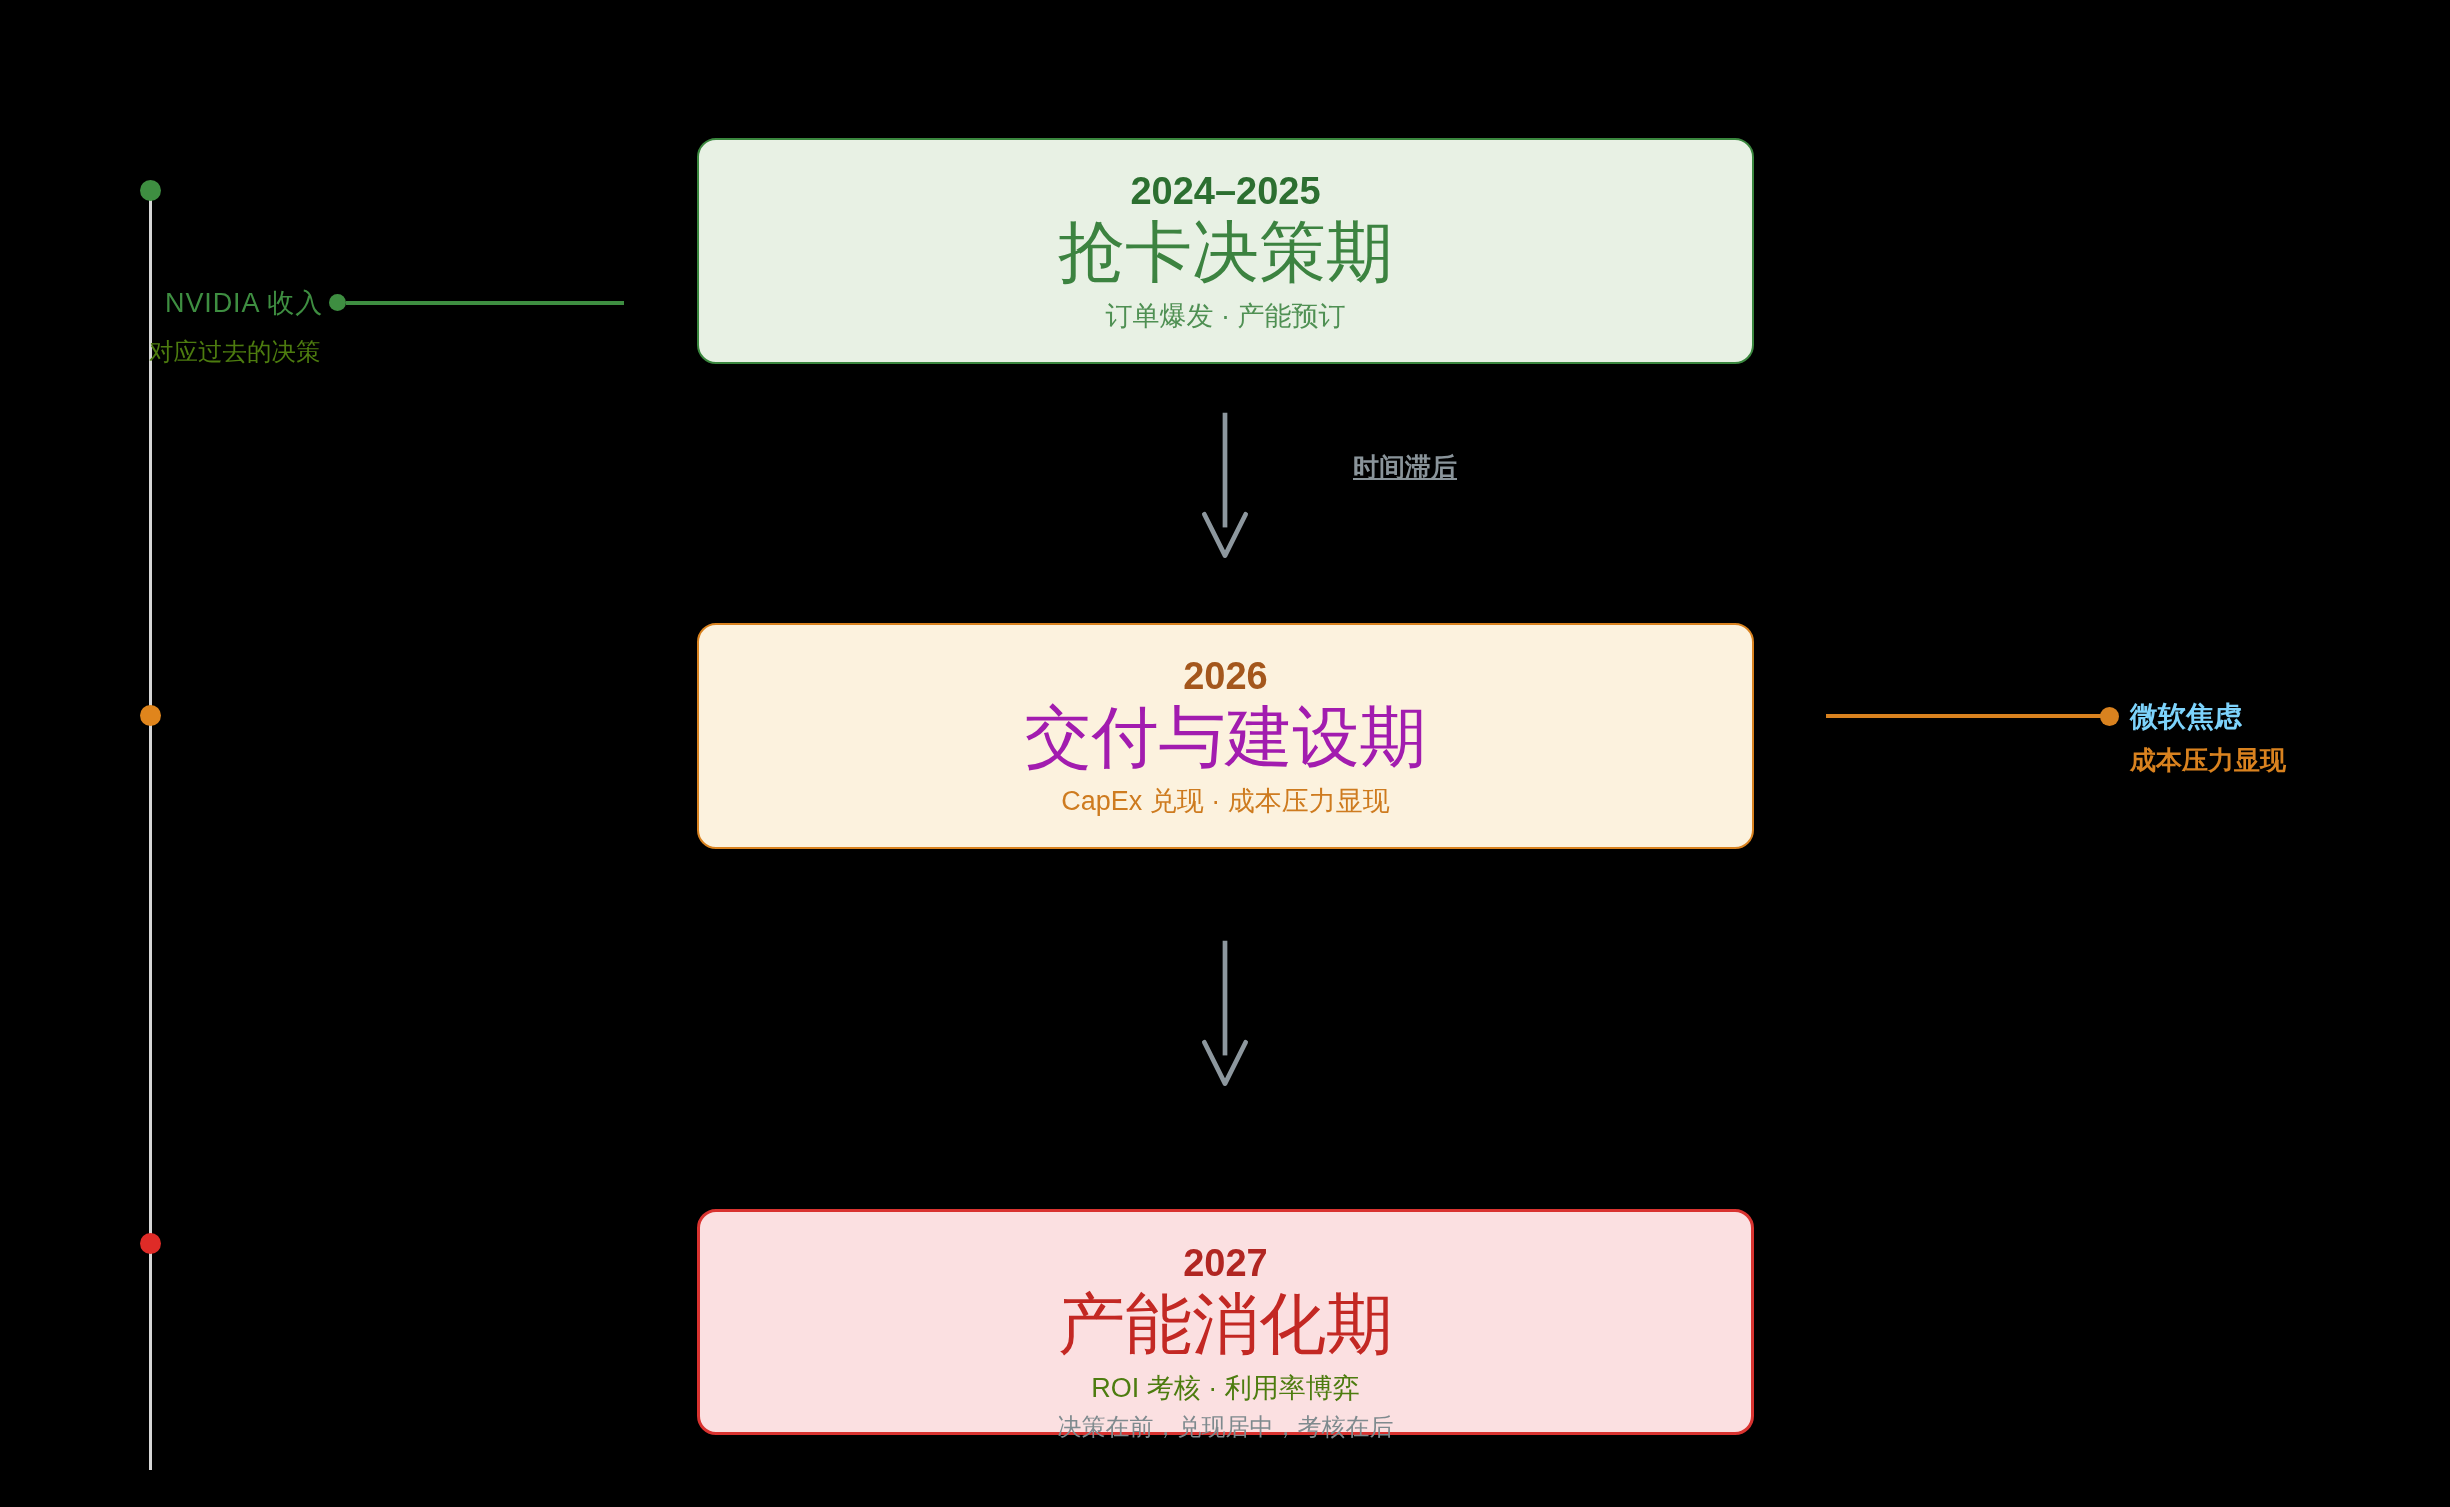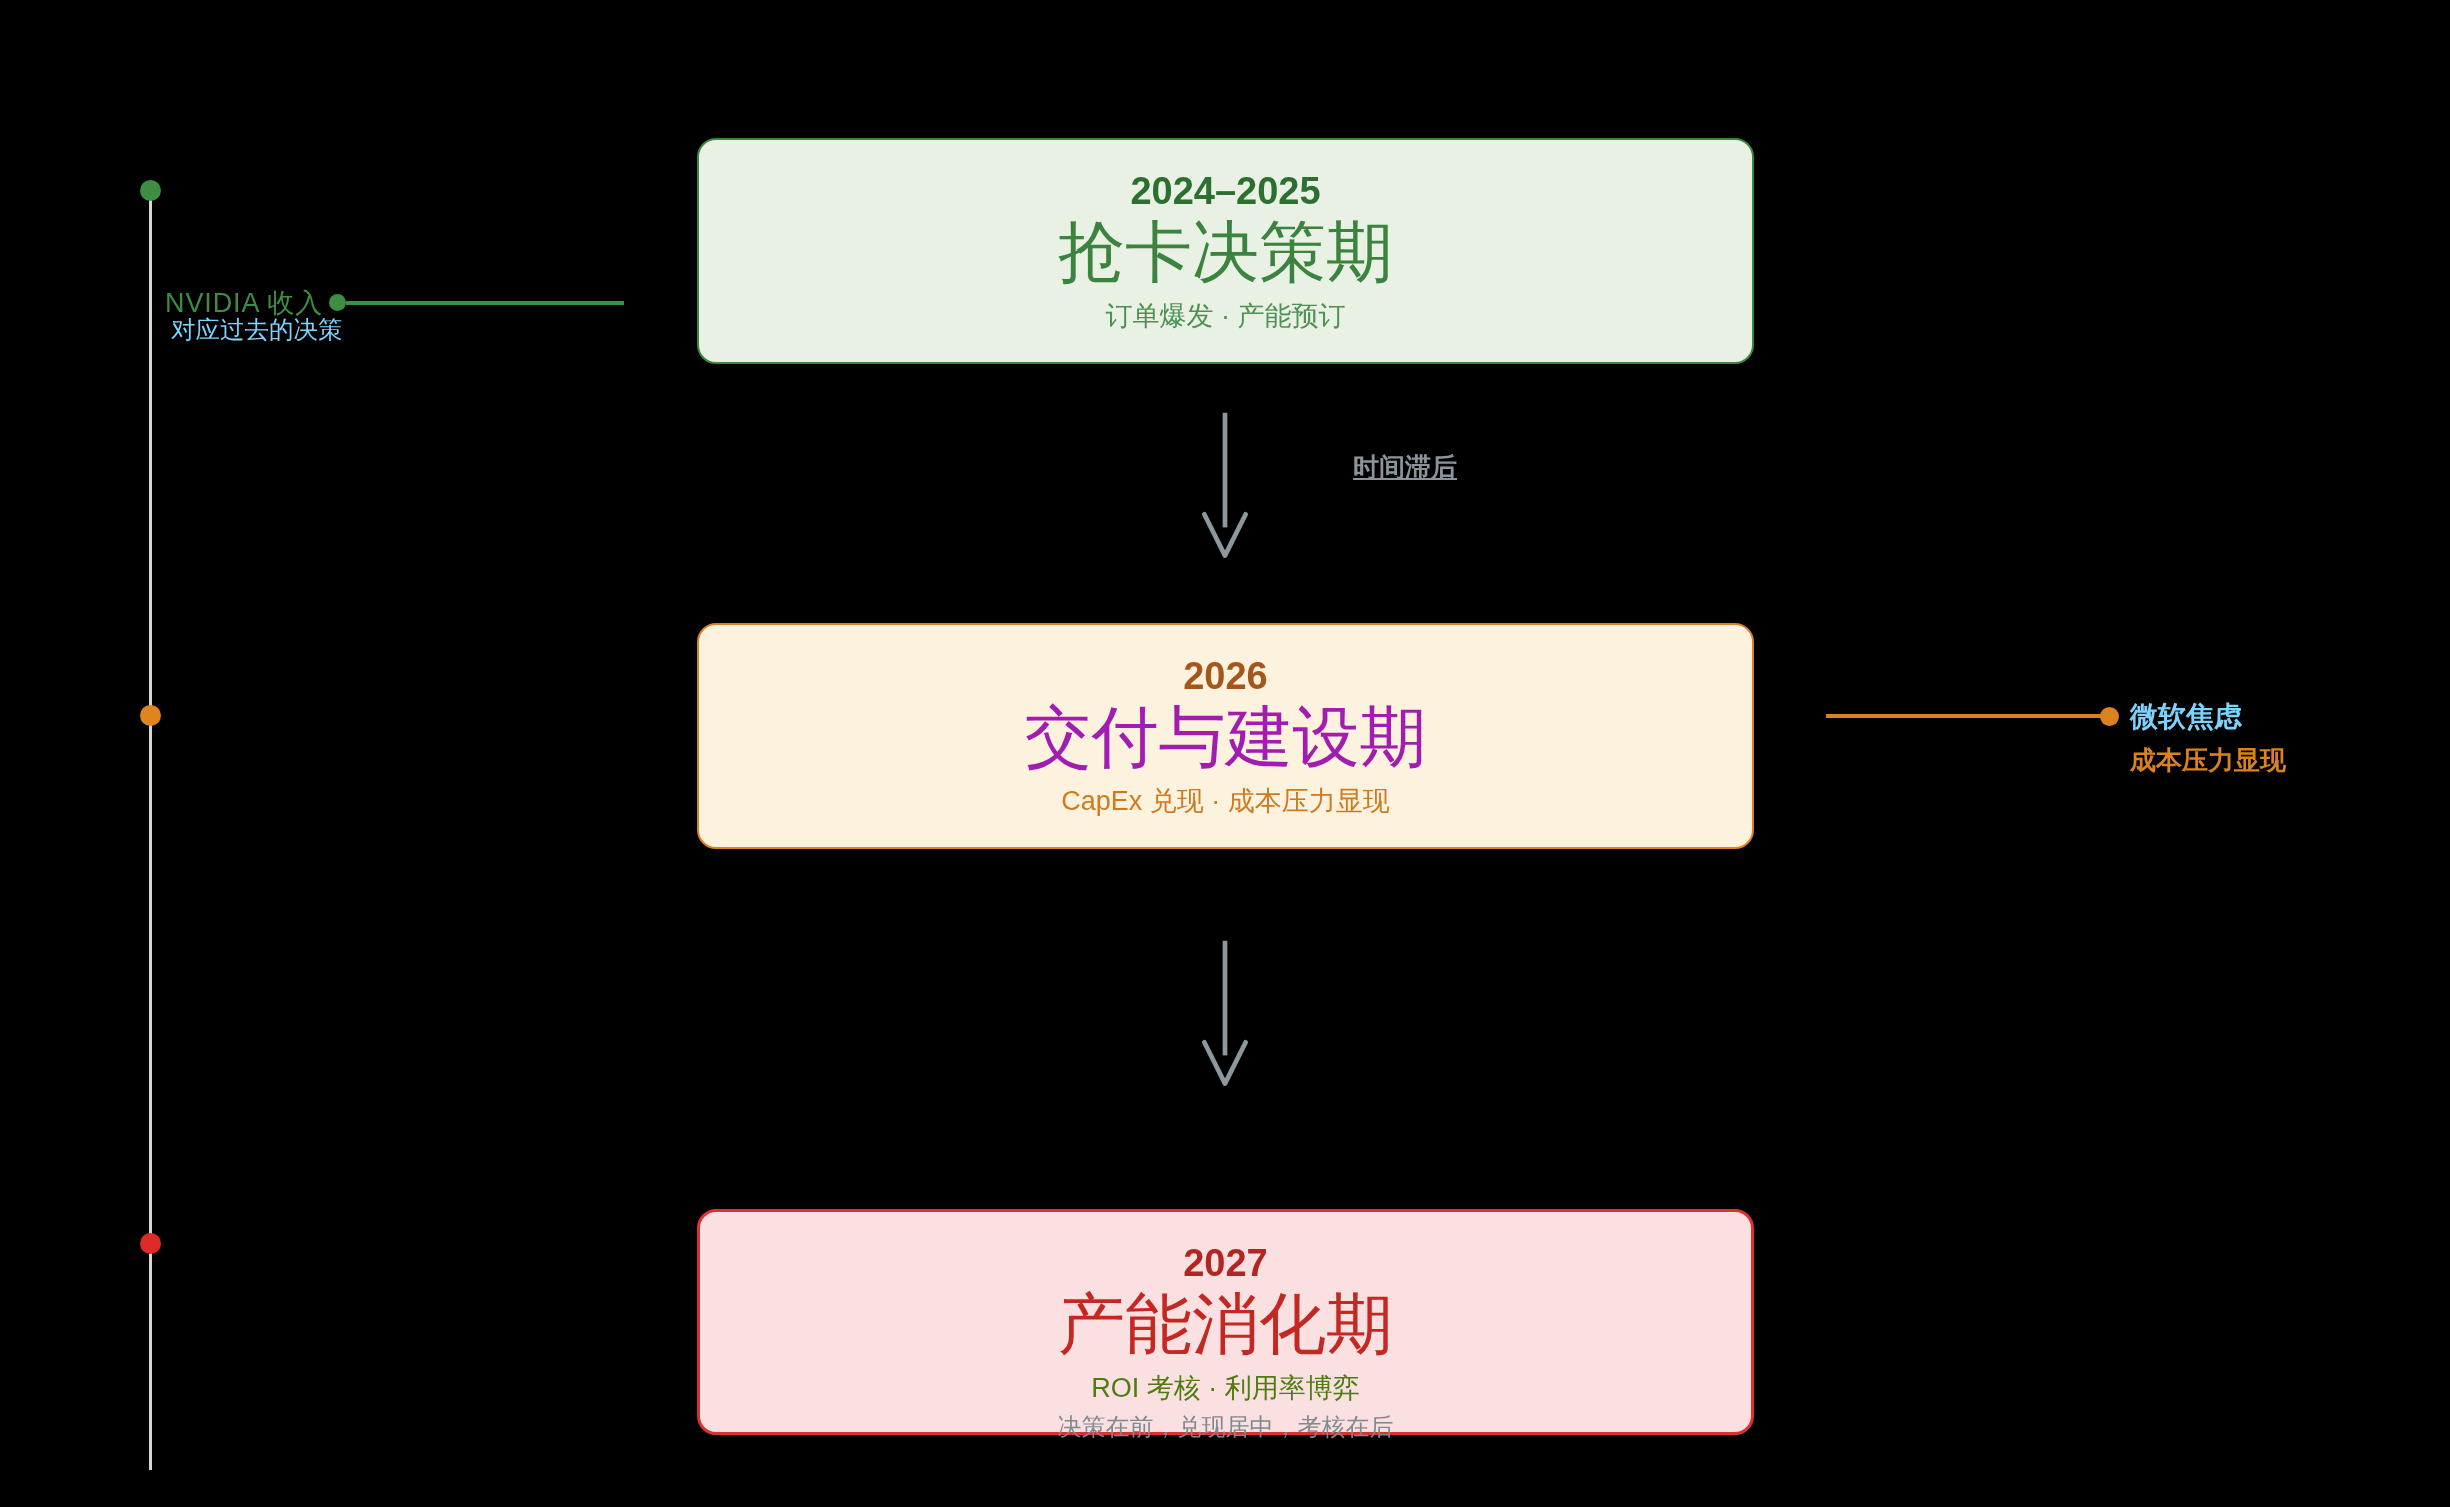--- a/index.html
+++ b/index.html
@@ -12,22 +12,22 @@
   .tl-line{left:149px;top:188px;width:2.8px;height:1282px;background:#d6d6d6;}
   .tl-dot{width:21px;height:21px;border-radius:50%;}
   .tl-dot.green{left:140px;top:180px;background:#3e8e41;}
   .tl-dot.orange{left:140px;top:705px;background:#e0851c;}
   .tl-dot.red{left:140px;top:1233px;background:#df2b27;}
   
   .lann-title{left:165px;top:288px;height:30px;display:flex;align-items:center;
     font-size:27px;color:#3e8e41;letter-spacing:0.9px;}
   .lann-dot{left:329px;top:294px;width:17px;height:17px;border-radius:50%;background:#3e8e41;}
   .lann-line{left:346px;top:301px;width:278px;height:3.8px;background:#3e8e41;}
-  .lann-sub{left:149px;top:315px;height:28px;display:flex;align-items:center;
-    font-size:24.5px;color:#7dd3fc;padding-left:22px;}
+  .lann-sub{left:149px;top:337px;height:28px;display:flex;align-items:center;
+    font-size:24.5px;color:#4d7c0f;}
   
   .stage{left:697px;width:1057px;height:226px;border-radius:19px;box-sizing:border-box;
     display:flex;flex-direction:column;align-items:center;padding-top:28px;}
   .stage .year{font-size:38px;font-weight:bold;line-height:47px;}
   .stage .title{font-size:67px;line-height:57px;margin-top:7.5px;}
   .stage .subtitle{font-size:27px;line-height:34px;margin-top:19px;}
   .stage.s1{top:93px;background:#e8f1e4;border:2.8px solid #3a873e;margin-top:45px;}
   .stage.s1 .year{color:#2c6f30;}
   .stage.s1 .title{color:#3c8340;}
   .stage.s1 .subtitle{color:#4f9053;}

